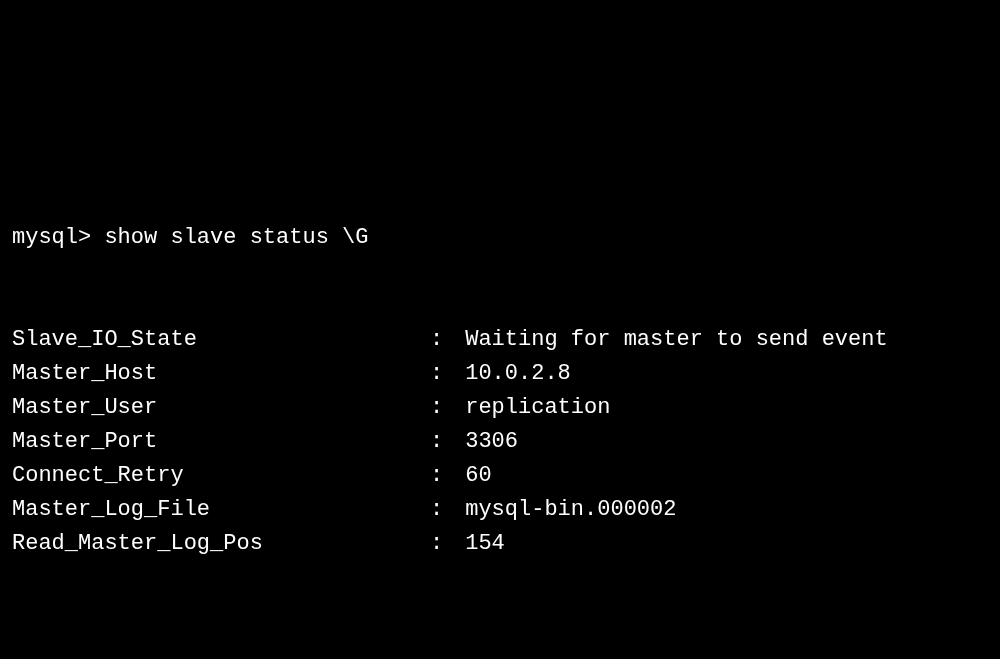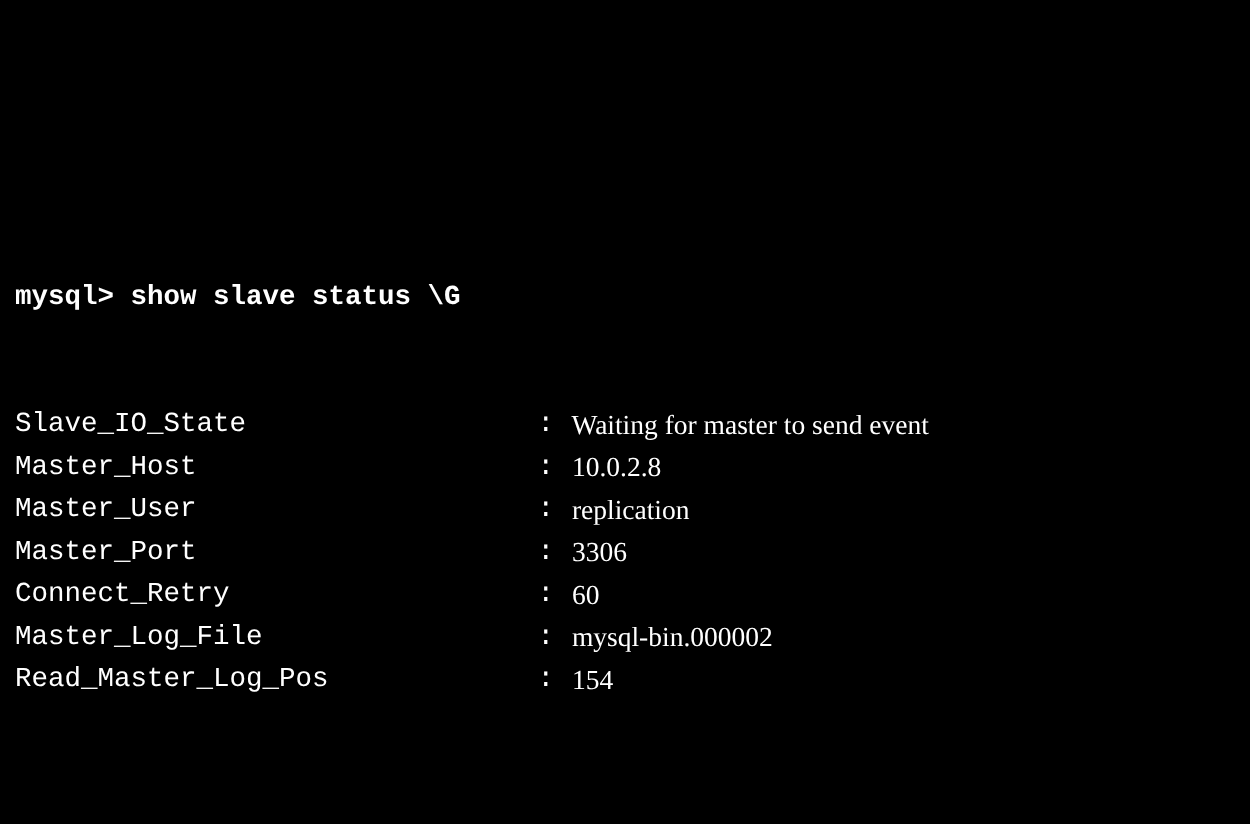--- a/index.html
+++ b/index.html
@@ -14,36 +14,34 @@
       font-size: 22px;
       line-height: 1.55;
       padding: 16px 12px;
       width: 1000px;
       height: 659px;
       overflow: hidden;
       white-space: pre;
     }
     .terminal-line {
       display: block;
-      font-weight: bold;
     }
     .kv-line {
       display: flex;
     }
     .kv-label {
       width: 418px;
       padding-right: 0;
     }
     .kv-colon {
       width: 22px;
       text-align: left;
     }
     .kv-value {
       text-align: right;
-      font-family: Liberation Serif, serif;
     }
   </style>
 </head>
 <body>
 
 
 
 <div>
   <span class="terminal-line"><span>mysql&gt; </span><span>show slave status \G</span></span>
   <div id="fields-container"><div class="kv-line"><span class="kv-label">Slave_IO_State</span><span class="kv-colon">:</span><span class="kv-value"> Waiting for master to send event</span></div><div class="kv-line"><span class="kv-label">Master_Host</span><span class="kv-colon">:</span><span class="kv-value"> 10.0.2.8</span></div><div class="kv-line"><span class="kv-label">Master_User</span><span class="kv-colon">:</span><span class="kv-value"> replication</span></div><div class="kv-line"><span class="kv-label">Master_Port</span><span class="kv-colon">:</span><span class="kv-value"> 3306</span></div><div class="kv-line"><span class="kv-label">Connect_Retry</span><span class="kv-colon">:</span><span class="kv-value"> 60</span></div><div class="kv-line"><span class="kv-label">Master_Log_File</span><span class="kv-colon">:</span><span class="kv-value"> mysql-bin.000002</span></div><div class="kv-line"><span class="kv-label">Read_Master_Log_Pos</span><span class="kv-colon">:</span><span class="kv-value"> 154</span></div></div>

